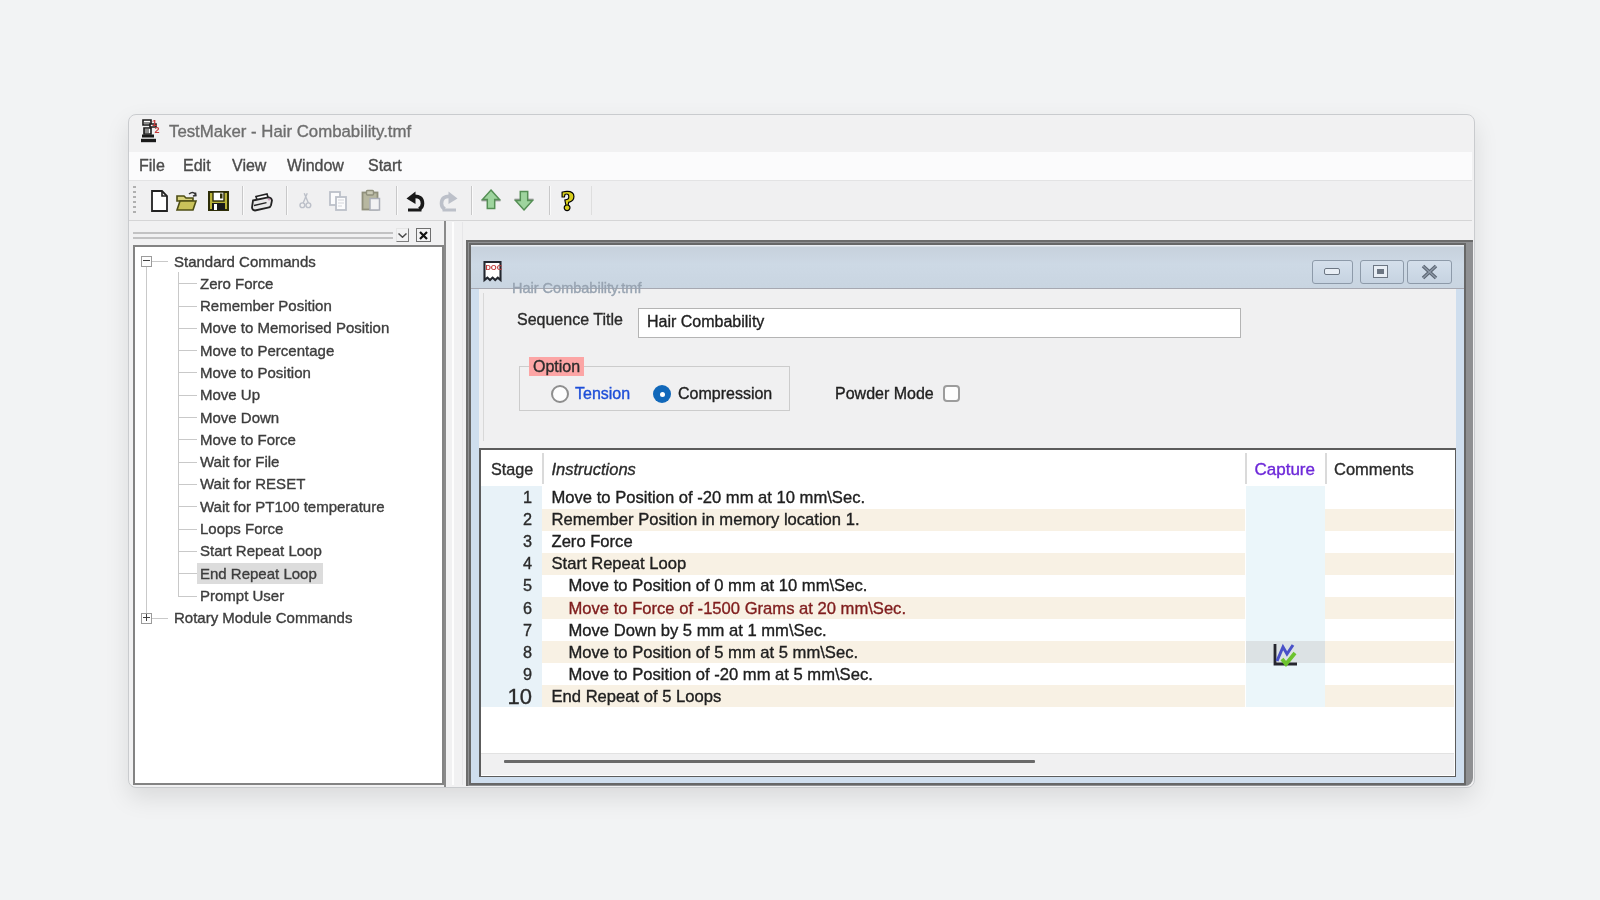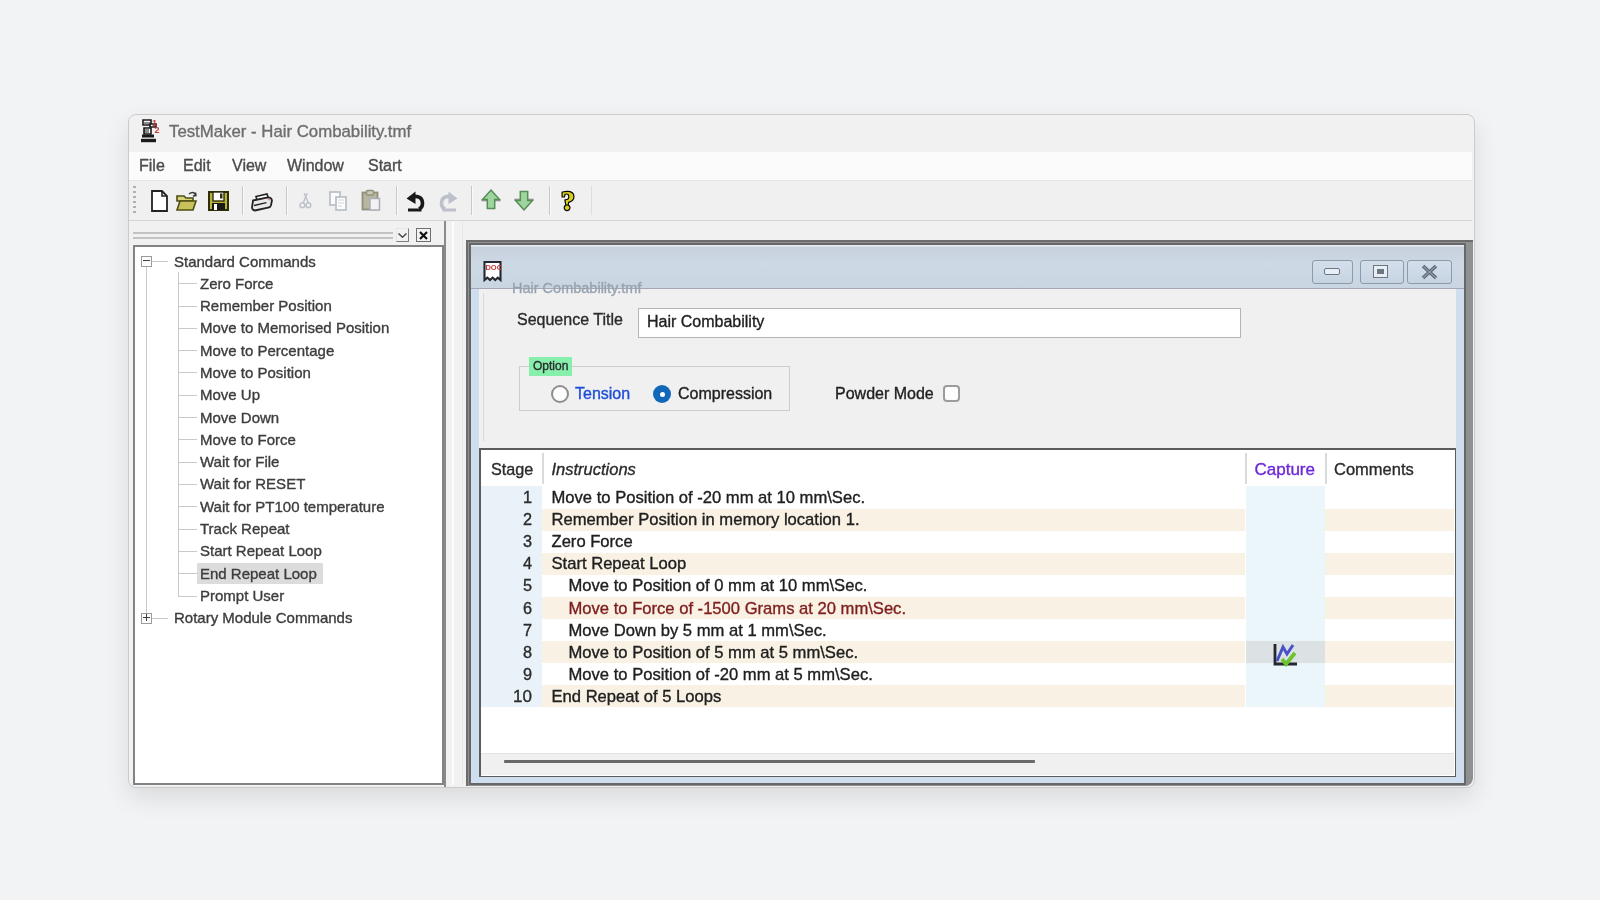--- a/index.html
+++ b/index.html
@@ -141,21 +141,21 @@
 <div class="t" style="left:200px;top:296px;font-size:15px;color:#3d3d3d;">Remember Position</div>
 <div class="t" style="left:200px;top:318px;font-size:15px;color:#3d3d3d;">Move to Memorised Position</div>
 <div class="t" style="left:200px;top:341px;font-size:15px;color:#3d3d3d;">Move to Percentage</div>
 <div class="t" style="left:200px;top:363px;font-size:15px;color:#3d3d3d;">Move to Position</div>
 <div class="t" style="left:200px;top:385px;font-size:15px;color:#3d3d3d;">Move Up</div>
 <div class="t" style="left:200px;top:408px;font-size:15px;color:#3d3d3d;">Move Down</div>
 <div class="t" style="left:200px;top:430px;font-size:15px;color:#3d3d3d;">Move to Force</div>
 <div class="t" style="left:200px;top:452px;font-size:15px;color:#3d3d3d;">Wait for File</div>
 <div class="t" style="left:200px;top:474px;font-size:15px;color:#3d3d3d;">Wait for RESET</div>
 <div class="t" style="left:200px;top:497px;font-size:15px;color:#3d3d3d;">Wait for PT100 temperature</div>
-<div class="t" style="left:200px;top:519px;font-size:15px;color:#3d3d3d;">Track Repeat</div>
+<div class="t" style="left:200px;top:519px;font-size:15px;color:#3d3d3d;">Loops Force</div>
 <div class="t" style="left:200px;top:541px;font-size:15px;color:#3d3d3d;">Start Repeat Loop</div>
 <div class="t" style="left:200px;top:564px;font-size:15px;color:#3d3d3d;">End Repeat Loop</div>
 <div class="t" style="left:200px;top:586px;font-size:15px;color:#3d3d3d;">Prompt User</div>
 <div class="t" style="left:174px;top:608px;font-size:15px;color:#3d3d3d;">Rotary Module Commands</div>
 <div class="abs" style="left:444px;top:221px;width:2px;height:566px;background:#8a8a8a;"></div>
 <div class="abs" style="left:452px;top:222px;width:1.5px;height:563px;background:#fdfdfd;"></div>
 <div class="abs" style="left:462px;top:222px;width:1px;height:563px;background:#e6e6e8;"></div>
 <div class="abs" style="left:466px;top:240px;width:1007px;height:546px;background:#8f9092;border-top:2px solid #6c6c6c;border-left:2px solid #6c6c6c;border-bottom-right-radius:8px;box-sizing:border-box;"></div>
 <div class="abs" style="left:469px;top:243px;width:997px;height:542px;background:#cfdeee;border:2px solid #676767;box-sizing:border-box;"></div>
 <div class="abs" style="left:471px;top:245px;width:993px;height:44px;background:linear-gradient(#c6d0db,#cdd9e5 45%,#c9d5e1);border-bottom:1.5px solid #a6a8b1;box-shadow:inset 0 1.5px 0 #e9edf2;box-sizing:border-box;"></div>
@@ -173,21 +173,21 @@
 <div class="abs" style="left:1377px;top:269px;width:7px;height:5px;background:#6c7683;"></div>
 <div class="abs" style="left:1407px;top:260px;width:45px;height:24px;border:1.5px solid #8d9aa9;border-radius:3px;background:linear-gradient(#d4dfeb,#c6d3e1);box-sizing:border-box;"></div>
 <svg class="abs" style="left:1421px;top:264px;" width="17" height="16" viewBox="0 0 17 16">
 <path d="M2 2 L15 14 M15 2 L2 14" stroke="#5c6673" stroke-width="3.6"></path>
 <path d="M2 2 L15 14 M15 2 L2 14" stroke="#8d99a8" stroke-width="1.2"></path>
 </svg>
 <div class="t" style="left:517px;top:310px;font-size:16px;color:#2b2b2b;">Sequence Title</div>
 <div class="abs" style="left:638px;top:308px;width:603px;height:30px;background:#fff;border:1px solid #b4b4b4;box-sizing:border-box;"></div>
 <div class="t" style="left:647px;top:312px;font-size:16px;color:#1f1f1f;">Hair Combability</div>
 <div class="abs" style="left:519px;top:366px;width:271px;height:45px;border:1px solid #cccccc;box-sizing:border-box;"></div>
-<div class="t" style="left:529px;top:357px;font-size:12px;color:#2b2b2b;background:#86efac;padding:0 4px;">Option</div>
+<div class="t" style="left:529px;top:357px;font-size:16px;color:#2b2b2b;background:#fca5a5;padding:0 4px;">Option</div>
 <div class="abs" style="left:551px;top:385px;width:18px;height:18px;border:2px solid #8e8e8e;border-radius:50%;background:#fdfdfd;box-sizing:border-box;"></div>
 <div class="t" style="left:575px;top:384px;font-size:16px;color:#1d4ed8;">Tension</div>
 <div class="abs" style="left:653px;top:385px;width:18px;height:18px;border-radius:50%;background:#1168ba;box-sizing:border-box;"></div>
 <div class="abs" style="left:659.5px;top:391.5px;width:5px;height:5px;border-radius:50%;background:#fff;"></div>
 <div class="t" style="left:678px;top:384px;font-size:16px;color:#1f1f1f;">Compression</div>
 <div class="t" style="left:835px;top:384px;font-size:16px;color:#1f1f1f;">Powder Mode</div>
 <div class="abs" style="left:943px;top:385px;width:17px;height:17px;border:2px solid #9c9c9c;border-radius:4px;background:#fdfdfd;box-sizing:border-box;"></div>
 <div class="abs" style="left:479px;top:448px;width:977px;height:329px;background:#fff;border:2px solid #5c5c5c;border-right-width:1.5px;border-bottom-width:1.5px;box-sizing:border-box;"></div>
 <div class="abs" style="left:542px;top:453px;width:1.5px;height:31px;background:#dadada;"></div>
 <div class="abs" style="left:1245px;top:453px;width:1.5px;height:31px;background:#dadada;"></div>
@@ -219,21 +219,21 @@
 <div class="t" style="left:481px;top:621px;width:51px;text-align:right;font-size:16.3px;color:#2b2b2b;">7</div>
 <div class="t" style="left:568.5px;top:621px;font-size:16.6px;color:#202020;">Move Down by 5 mm at 1 mm\Sec.</div>
 <div class="abs" style="left:542px;top:641px;width:703px;height:22px;background:#f8f1e4;"></div>
 <div class="abs" style="left:1325px;top:641px;width:129px;height:22px;background:#f8f1e4;"></div>
 <div class="t" style="left:481px;top:643px;width:51px;text-align:right;font-size:16.3px;color:#2b2b2b;">8</div>
 <div class="t" style="left:568.5px;top:643px;font-size:16.6px;color:#202020;">Move to Position of 5 mm at 5 mm\Sec.</div>
 <div class="t" style="left:481px;top:665px;width:51px;text-align:right;font-size:16.3px;color:#2b2b2b;">9</div>
 <div class="t" style="left:568.5px;top:665px;font-size:16.6px;color:#202020;">Move to Position of -20 mm at 5 mm\Sec.</div>
 <div class="abs" style="left:542px;top:685px;width:703px;height:22px;background:#f8f1e4;"></div>
 <div class="abs" style="left:1325px;top:685px;width:129px;height:22px;background:#f8f1e4;"></div>
-<div class="t" style="left:481px;top:687px;width:51px;text-align:right;font-size:17px;color:#2b2b2b;">10</div>
+<div class="t" style="left:481px;top:687px;width:51px;text-align:right;font-size:22px;color:#2b2b2b;">10</div>
 <div class="t" style="left:551.5px;top:687px;font-size:16.6px;color:#202020;">End Repeat of 5 Loops</div>
 <div class="abs" style="left:1246px;top:641px;width:79px;height:22px;background:#dce2e4;"></div>
 <svg class="abs" style="left:1272px;top:642px;" width="28" height="25" viewBox="0 0 28 25">
 <path d="M3 2 v20 h22" stroke="#26262e" stroke-width="2.8" fill="none"></path>
 <path d="M5 19 L11 5 L15 12 L21 3" stroke="#4951c8" stroke-width="3" fill="none"></path>
 <path d="M10 17 l4 5 9 -11" stroke="#6cc32e" stroke-width="3.8" fill="none"></path>
 </svg>
 <div class="abs" style="left:481px;top:753px;width:973px;height:22px;background:#f0f0f1;border-top:1px solid #e2e2e2;box-sizing:border-box;"></div>
 <div class="abs" style="left:504px;top:760px;width:531px;height:3px;background:#696969;border-radius:1px;"></div>
 </div>

